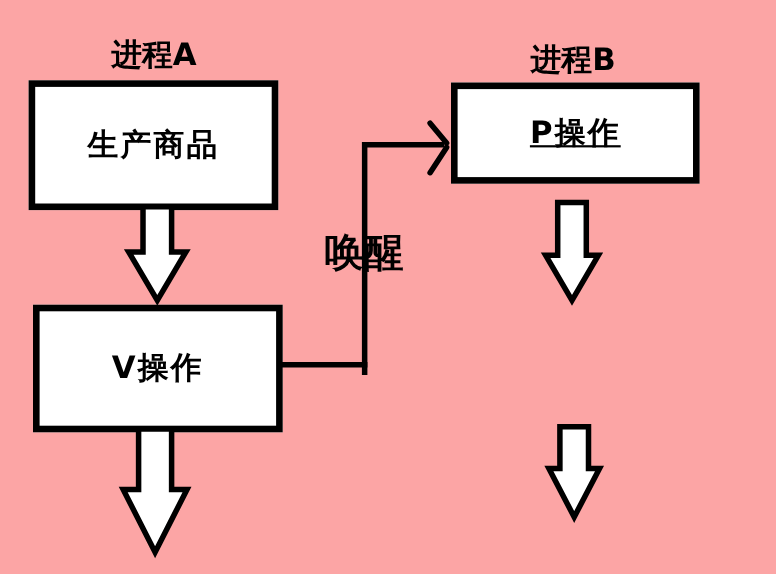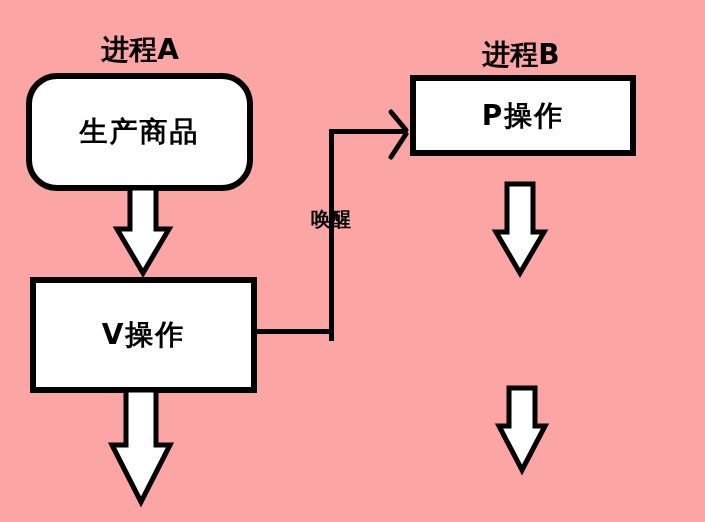--- a/index.html
+++ b/index.html
@@ -41,29 +41,29 @@
   .col-title {
     position: absolute;
     font-size: 28px;
     font-weight: bold;
     text-align: center;
     white-space: nowrap;
     z-index: 1;
   }
   .edge-label {
     position: absolute;
-    font-size: 20px;
+    font-size: 36px;
     font-weight: bold;
     text-align: center;
     white-space: nowrap;
     z-index: 3;
   }
-  #box-produce { left: 26px;  top: 73px;  width: 227px; height: 118px; border-radius: 31px; }
+  #box-produce { left: 26px;  top: 73px;  width: 227px; height: 118px; }
   #box-v-op    { left: 30px;  top: 277px; width: 227px; height: 116px; }
-  #box-p-op    { left: 410px; top: 75px;  width: 226px; height: 81px; }
+  #box-p-op    { left: 410px; top: 75px;  width: 226px; height: 92px; text-decoration: underline; }
   #box-check   { left: 412px; top: 277px; width: 228px; height: 114px; }
   #title-a     { left: 60px;  top: 31px;  width: 160px; }
   #title-b     { left: 441px; top: 36px;  width: 160px; }
   #wake-label  { left: 275px; top: 206px; width: 112px; }
 </style>
 </head>
 <body>
 
 <div class="canvas">
 

